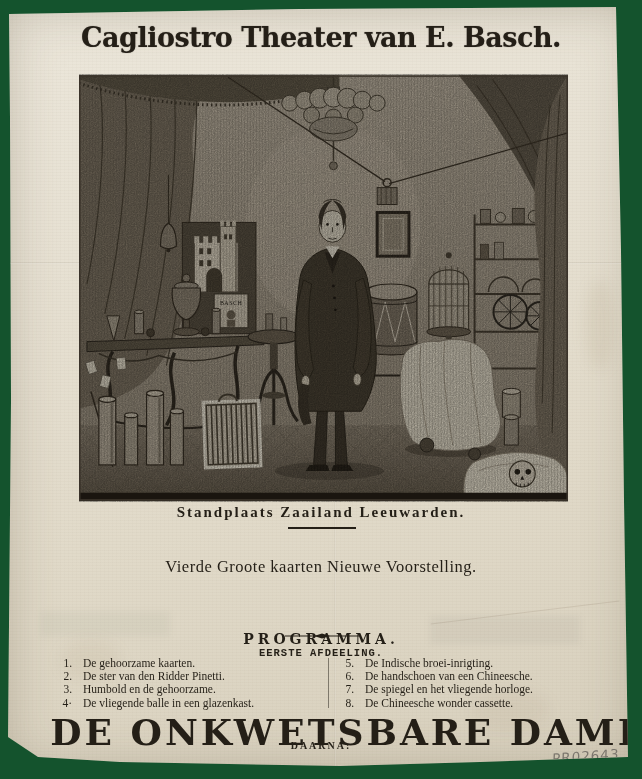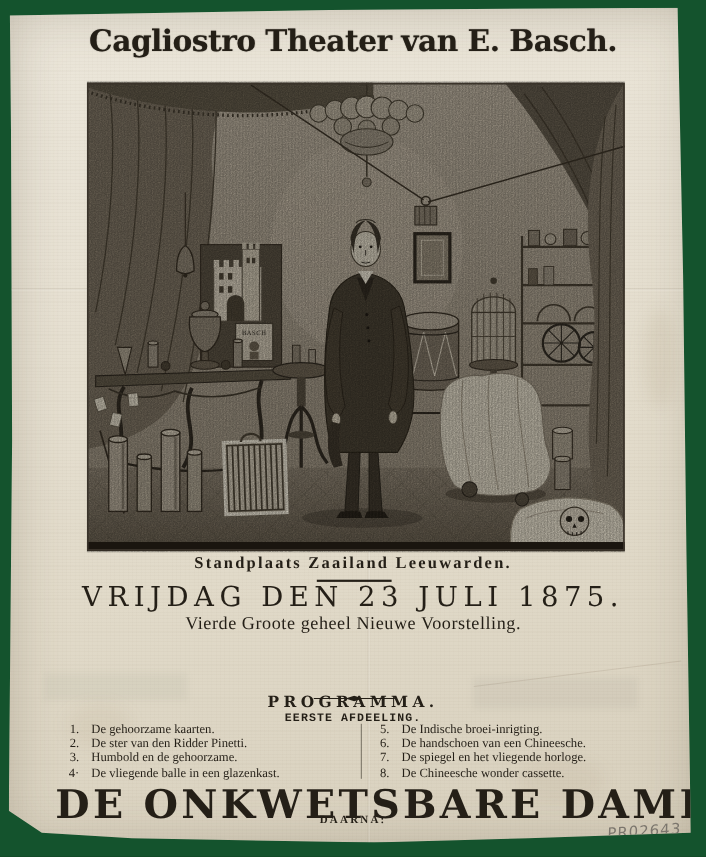--- a/index.html
+++ b/index.html
@@ -336,22 +336,21 @@
 
         <g>
           <rect x="0" y="420" width="492" height="8" fill="#1a150f"></rect>
           <rect x="0.8" y="0.8" width="490.4" height="426.4" fill="none" stroke="#3a332a" stroke-width="1.5"></rect>
         </g>
       </svg>
     </div>
 
     <div class="abs standplaats">Standplaats Zaailand Leeuwarden.</div>
     <div class="rule"></div>
-    <div class="abs dateline">VRIJDAG DEN 23 JULI 1875.</div>
-    <div class="abs subtitle">Vierde Groote geheel Nieuwe Voorstelling.</div>
+    <div class="abs subtitle">Vierde Groote kaarten Nieuwe Voorstelling.</div>
 
     <div class="ornament">
       <svg width="74" height="6" viewBox="0 0 74 6">
           <path d="M0,3 H74" stroke="#241f17" stroke-width="1"></path>
       <polygon points="29,3 37,0.5 45,3 37,5.5" fill="#241f17"></polygon>
         </svg>
     </div>
 
     <div class="abs programma">PROGRAMMA.</div>
     <div class="abs afdeeling">EERSTE AFDEELING.</div>

